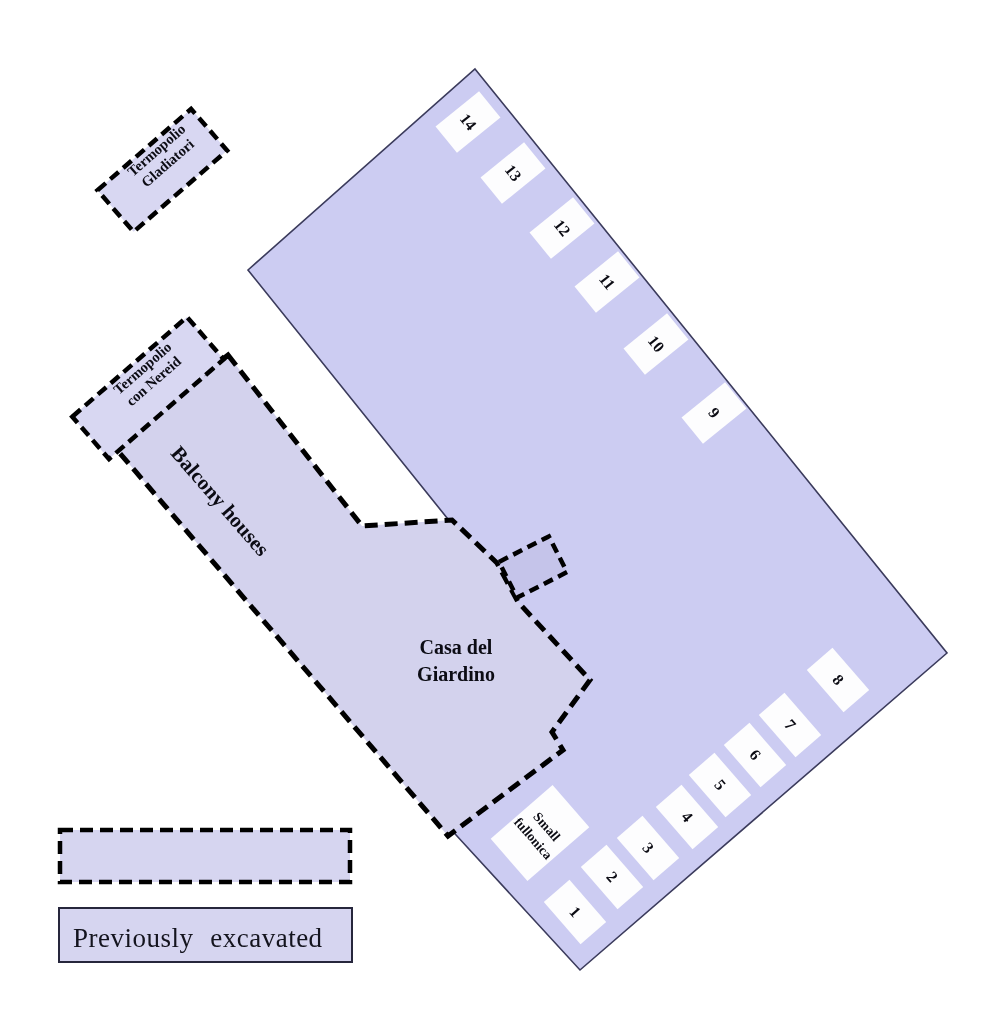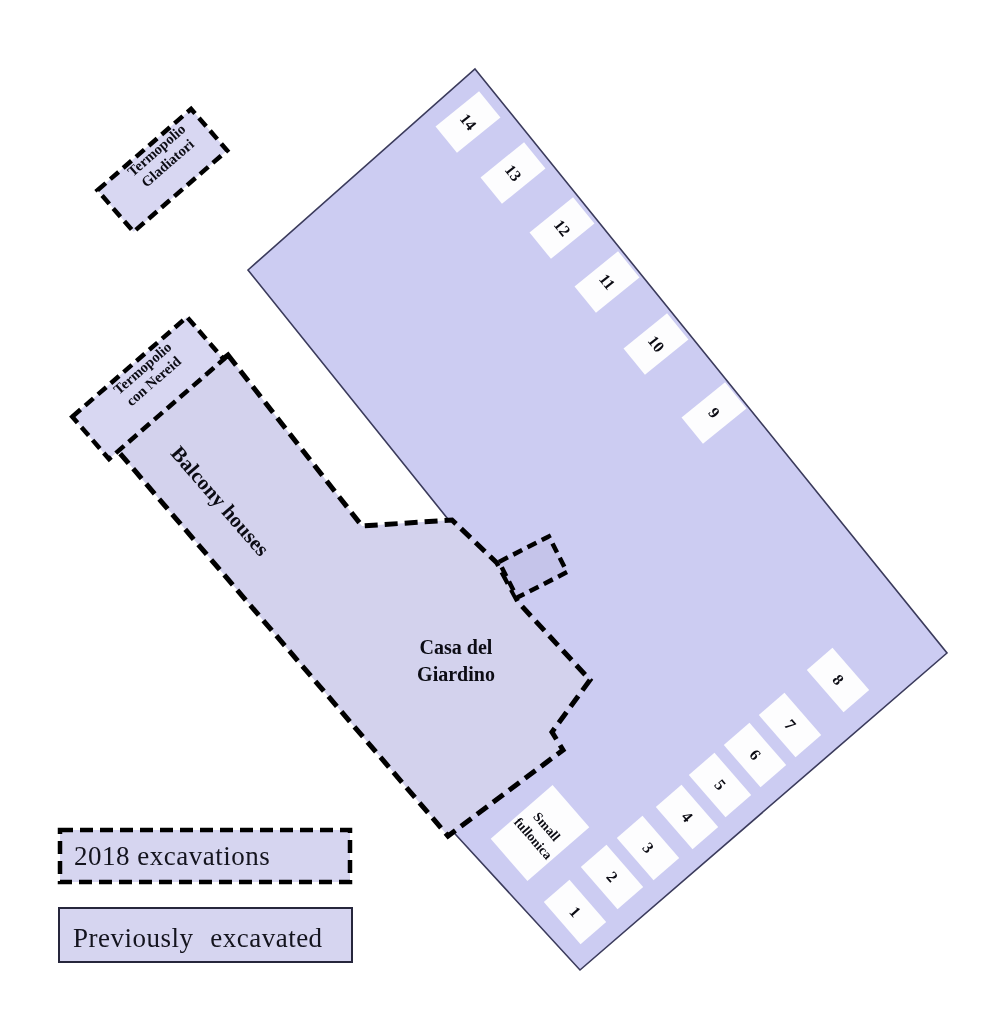--- a/index.html
+++ b/index.html
@@ -122,16 +122,15 @@
   <div class="room bottom" style="left:755px;top:755px">
       <span class="num">6</span>
     </div>
   <div class="room bottom" style="left:790px;top:725px">
       <span class="num">7</span>
     </div>
   <div class="room bottom" style="left:838px;top:680px">
       <span class="num">8</span>
     </div>
 
-  <div class="legend-text" style="left:74px;top:830px;height:52px;">2018 excavations</div>
   <div class="legend-text" id="legend-solid-label" style="left:73px;top:908px;height:60px;">Previously  excavated</div>
 
 </div>
 
 </body></html>

